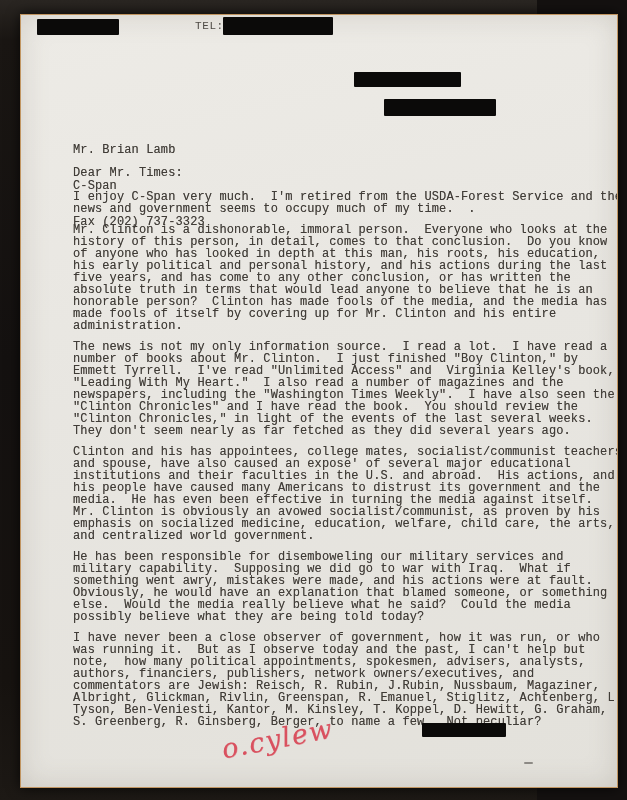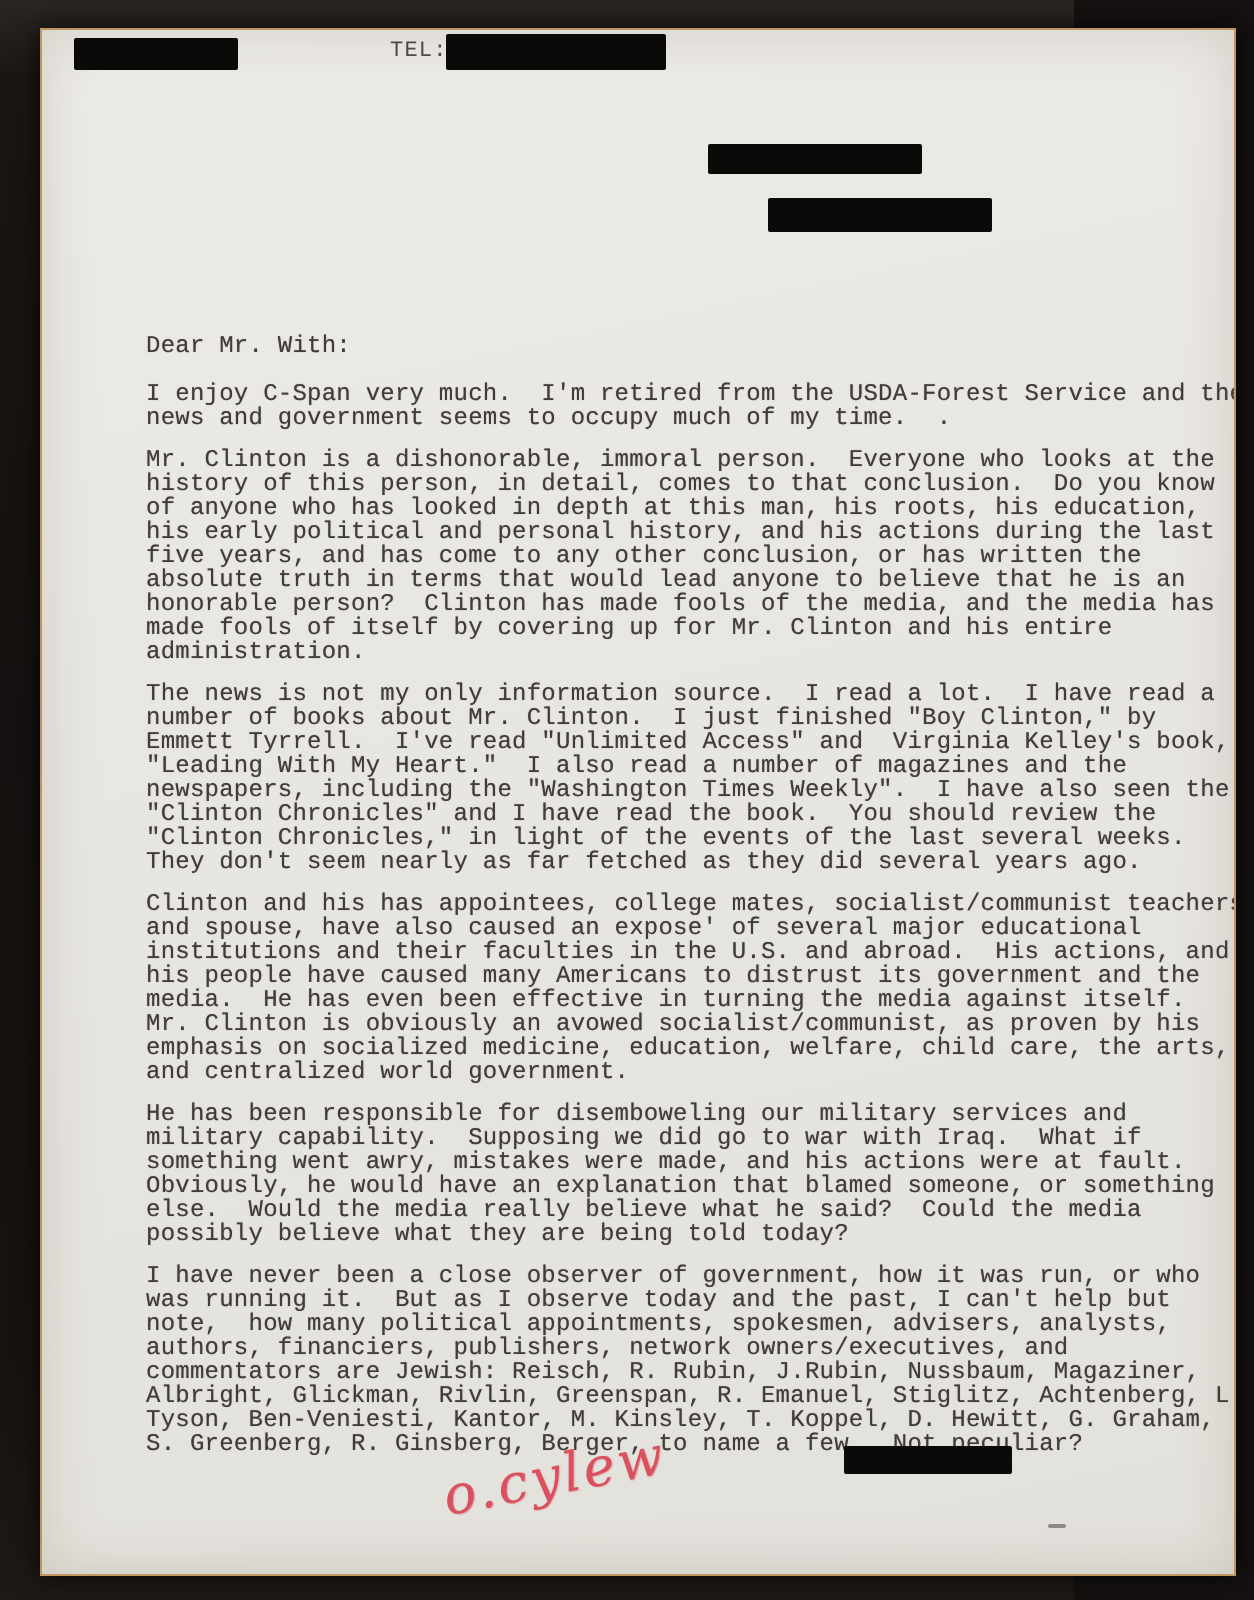--- a/index.html
+++ b/index.html
@@ -111,22 +111,27 @@
 <div class="scan">
   <div class="page">
 
     <div class="redact r1"></div>
     <span class="faxmeta tel">TEL:</span>
     <div class="redact r2"></div>
 
     <div class="redact r3"></div>
     <div class="redact r4"></div>
 
+    <div class="recipient typed">
+      <div>Mr. Brian Lamb</div>
+      <div>C-Span</div>
+      <div>Fax (202) 737-3323</div>
+    </div>
 
-    <div class="salutation typed">Dear Mr. With:</div>
+    <div class="salutation typed">Dear Mr. Times:</div>
 
     <div class="letterbody">
       <div class="para typed">I enjoy C-Span very much.  I'm retired from the USDA-Forest Service and the
 news and government seems to occupy much of my time.  .</div>
       <div class="para typed">Mr. Clinton is a dishonorable, immoral person.  Everyone who looks at the
 history of this person, in detail, comes to that conclusion.  Do you know
 of anyone who has looked in depth at this man, his roots, his education,
 his early political and personal history, and his actions during the last
 five years, and has come to any other conclusion, or has written the
 absolute truth in terms that would lead anyone to believe that he is an

